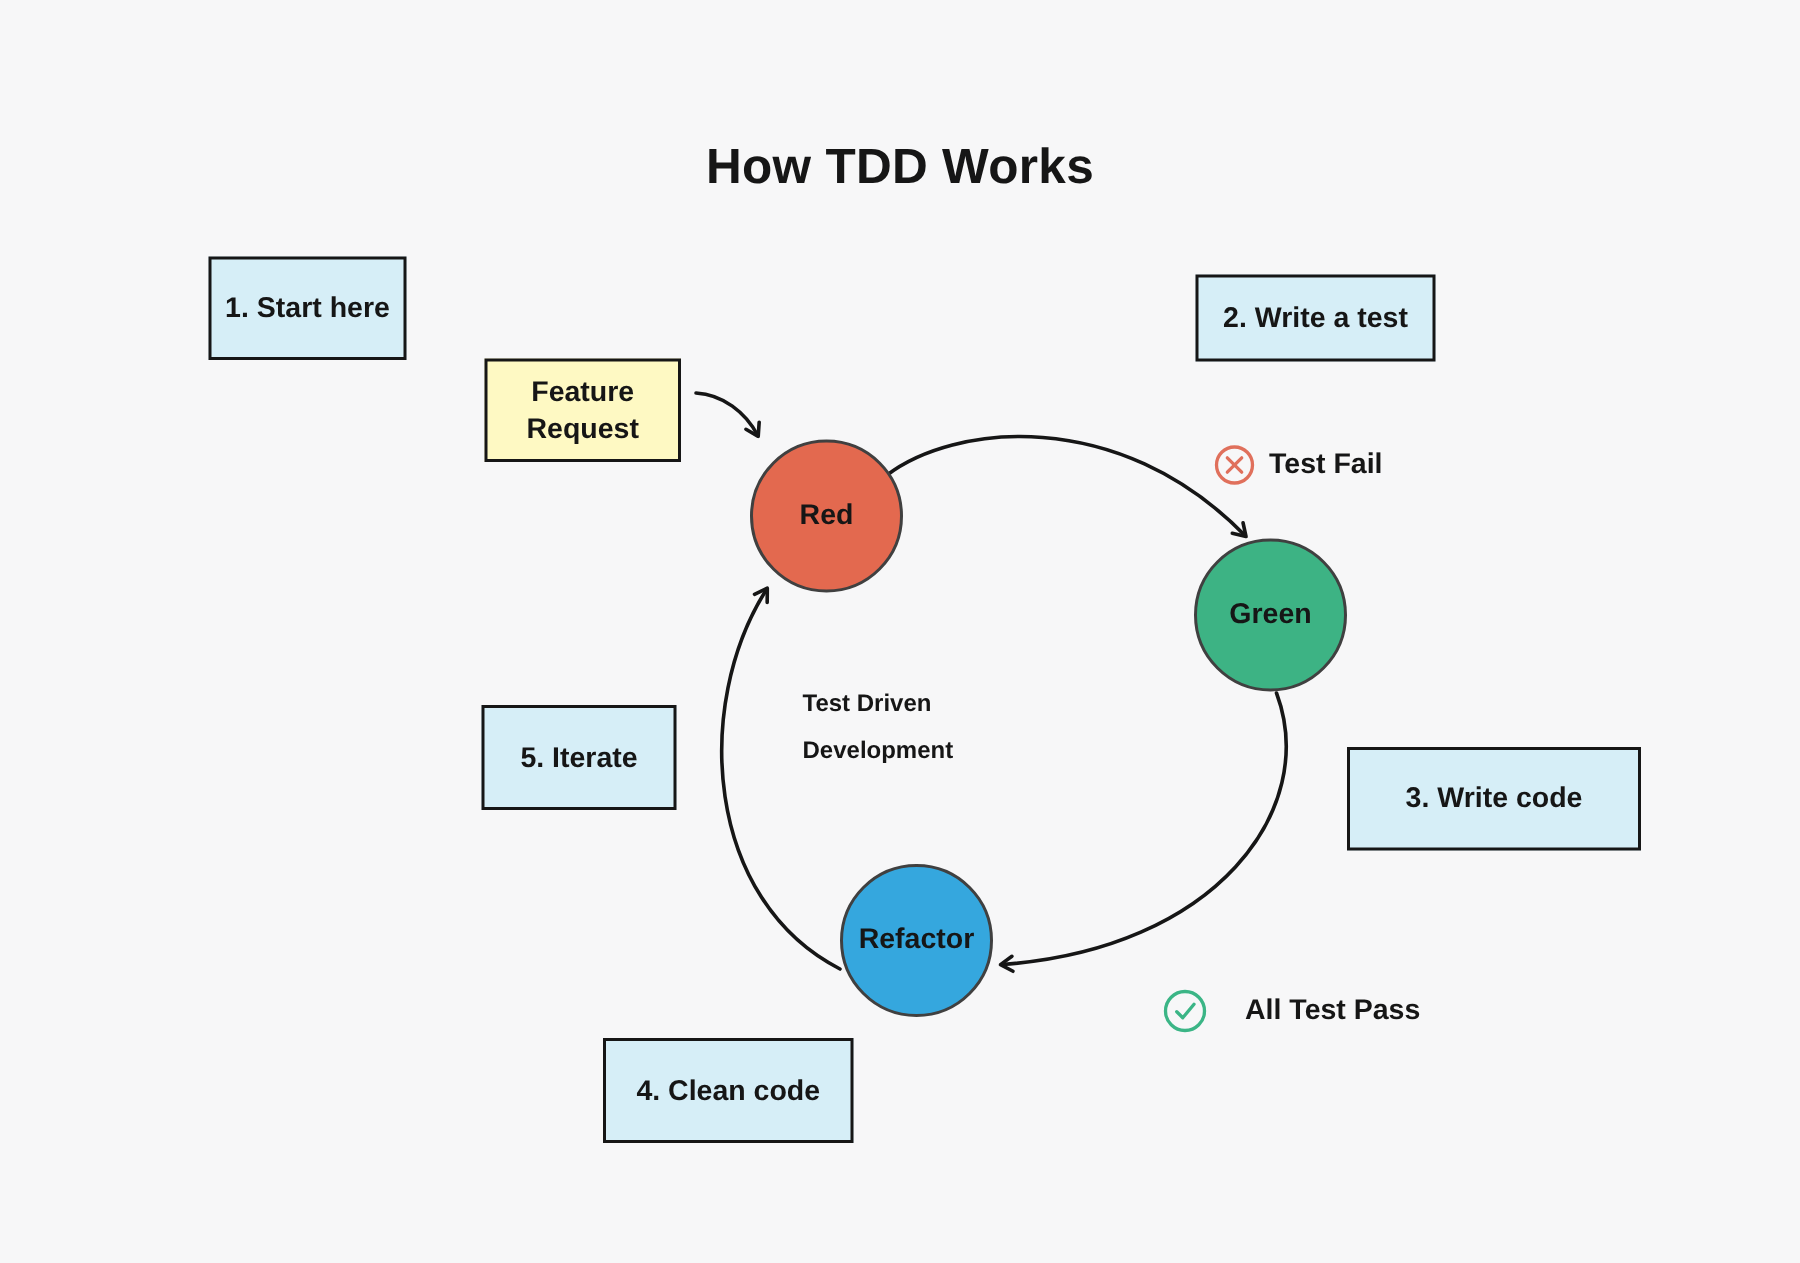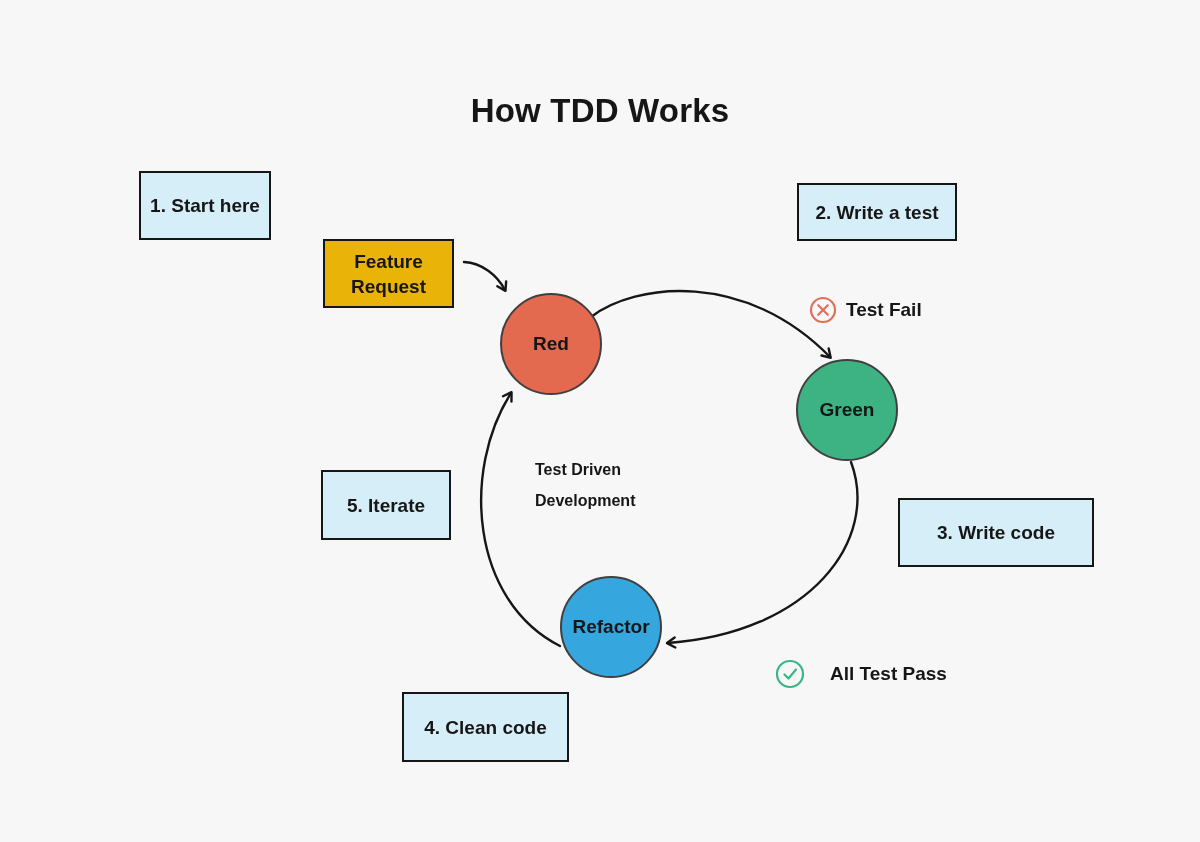--- a/index.html
+++ b/index.html
@@ -119,21 +119,21 @@
   </div>
 
   <div class="step-box box-clean-code" style="background-color: rgb(214, 238, 247);">
     <span>4. Clean code</span>
   </div>
 
   <div class="step-box box-iterate" style="background-color: rgb(214, 238, 247);">
     <span>5. Iterate</span>
   </div>
 
-  <div class="step-box box-feature" style="background-color: #eab308;">
+  <div class="step-box box-feature" style="background-color: #fef9c3;">
     <span>
       <span>Feature</span><br>
       <span>Request</span>
     </span>
   </div>
 
   <div class="node node-red" style="background-color: rgb(227, 105, 79);">
     <span>Red</span>
   </div>
 

